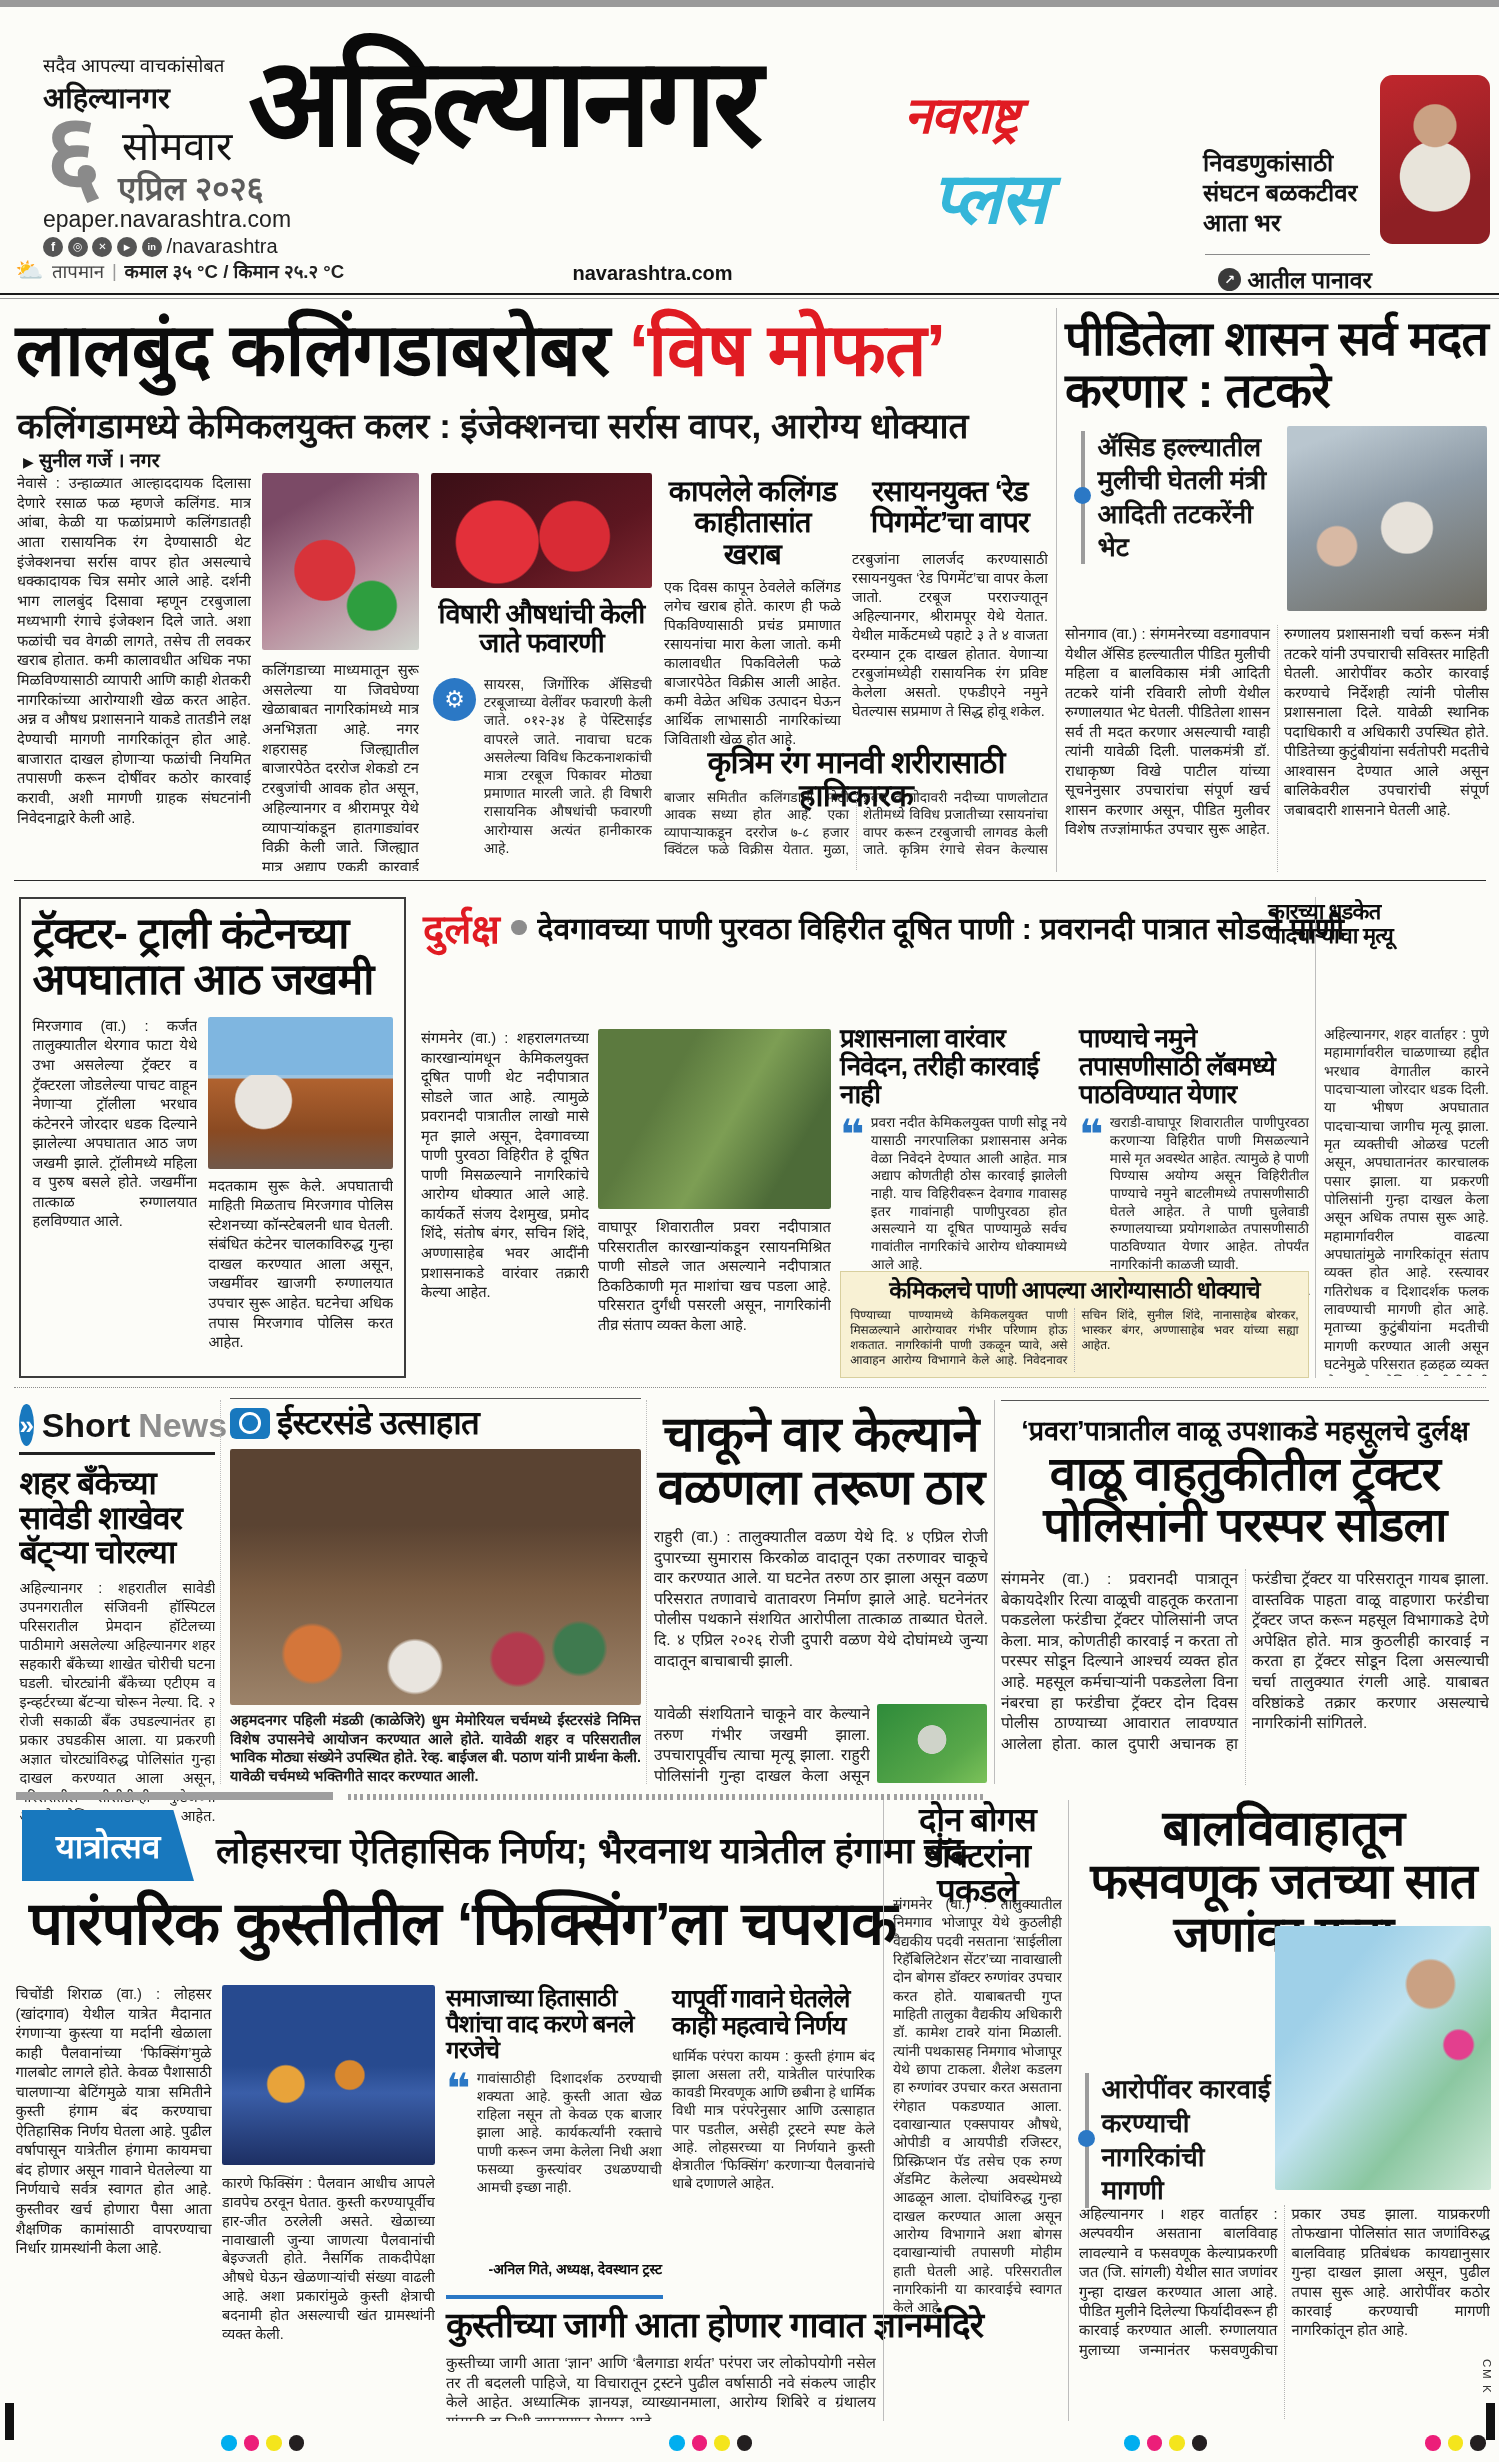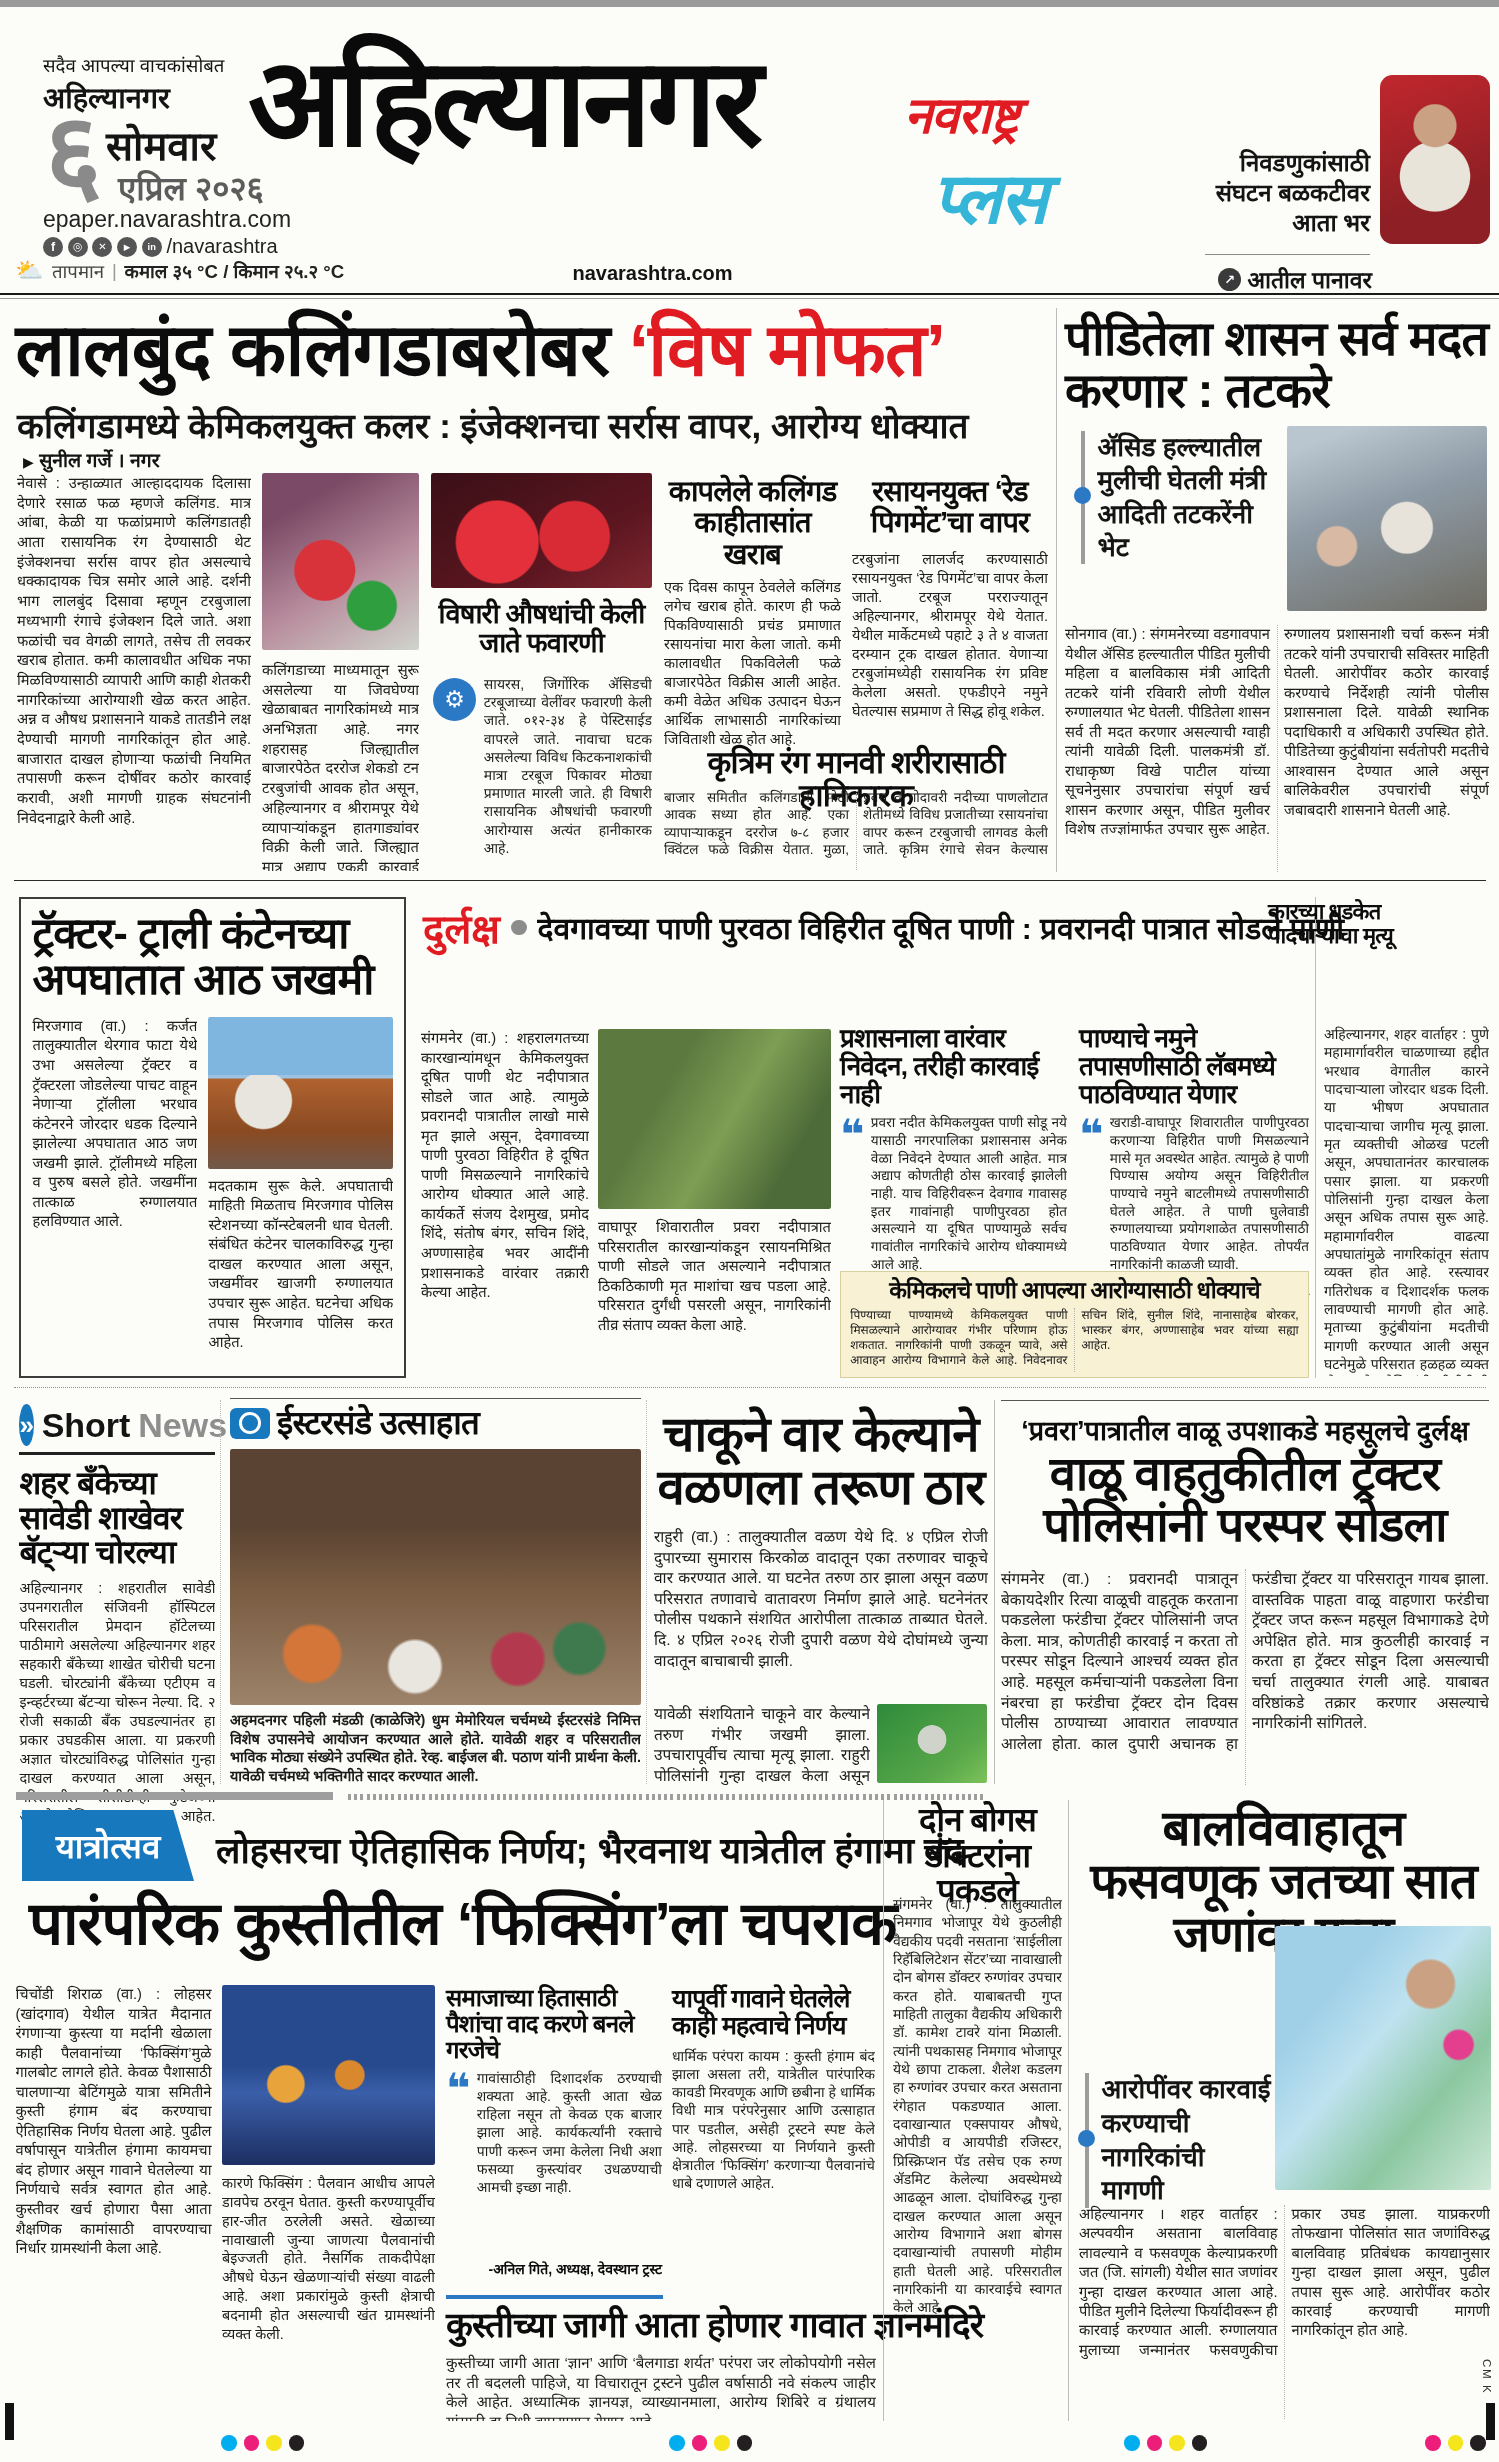--- a/index.html
+++ b/index.html
@@ -22,21 +22,21 @@
   .icon-circle{display:inline-flex;align-items:center;justify-content:center;border-radius:50%;color:#fff;font-weight:800}
 </style>
 </head>
 <body>
 
 <div class="page">
 
   <div class="abs" style="left:43px;top:45px;font-size:18.6px">सदैव आपल्या वाचकांसोबत</div>
   <div class="abs" style="left:43px;top:70px;font-size:29px;font-weight:800">अहिल्यानगर</div>
   <div class="abs" style="left:45px;top:92px;font-size:109px;font-weight:800;color:#8a8a8a;line-height:1">६</div>
-  <div class="abs" style="left:106px;top:110px;font-size:40px;font-weight:700">सोमवार</div>
+  <div class="abs" style="left:122px;top:110px;font-size:40px;font-weight:400">सोमवार</div>
   <div class="abs" style="left:118px;top:158px;font-size:33px;font-weight:700;color:#5c5c5c">एप्रिल २०२६</div>
   <div class="abs" style="left:43px;top:199px;font-size:23px;color:#222">epaper.navarashtra.com</div>
   <div class="abs" style="left:43px;top:228px;font-size:17px;display:flex;align-items:center;gap:4.7px">
     <span class="icon-circle" style="width:20px;height:20px;background:#555;font-size:12.4px">f</span>
     <span class="icon-circle" style="width:20px;height:20px;background:#555;font-size:11px">◎</span>
     <span class="icon-circle" style="width:20px;height:20px;background:#555;font-size:10px">✕</span>
     <span class="icon-circle" style="width:20px;height:20px;background:#555;font-size:8.5px">▶</span>
     <span class="icon-circle" style="width:20px;height:20px;background:#555;font-size:9.3px">in</span>
     <span style="font-size:20px;color:#222">/navarashtra</span>
   </div>
@@ -46,21 +46,21 @@
     <span style="color:#999">|</span>
     <span style="font-weight:700;color:#222">कमाल ३५ °C / किमान २५.२ °C</span>
   </div>
 
   <div class="abs" style="left:248px;top:31px;width:660px;font-size:123px;font-weight:800;letter-spacing:-3.9px;line-height:1.05;color:#0a0a0a">अहिल्यानगर</div>
   <div class="abs ctr" style="left:497px;top:255px;width:311px;font-size:20px;font-weight:700">navarashtra.com</div>
 
   <div class="abs" style="left:904px;top:71px;font-size:51px;font-weight:800;font-style:italic;color:#e01b22;letter-spacing:-1.6px">नवराष्ट्र</div>
   <div class="abs" style="left:932px;top:140px;font-size:71px;font-weight:800;font-style:italic;color:#35b6d9;letter-spacing:-1.6px">प्लस</div>
 
-  <div class="abs" style="left:1203px;top:141px;width:167px;text-align:right;font-size:24px;font-weight:800;line-height:1.25">निवडणुकांसाठी संघटन बळकटीवर आता भर</div>
+  <div class="abs" style="left:1203px;top:141px;width:167px;text-align:left;font-size:24px;font-weight:800;line-height:1.25">निवडणुकांसाठी संघटन बळकटीवर आता भर</div>
   <div class="hsep" style="left:1205px;top:247px;width:165px;border-color:#8a8a8a"></div>
   <div class="abs" style="left:1205px;top:256px;width:167px;display:flex;align-items:center;justify-content:flex-end;gap:6.2px">
     <span class="icon-circle" style="width:23px;height:23px;background:#3a3a3a;font-size:13px">↗</span>
     <span style="font-size:23px;font-weight:800">आतील पानावर</span>
   </div>
   <div class="abs photo" style="left:1380px;top:68px;width:110px;height:169px;border-radius:12.4px;background:
       radial-gradient(circle at 50% 30%,#caa183 16%,transparent 17%),
       radial-gradient(circle at 50% 60%,#e8e4da 30%,transparent 31%),
       linear-gradient(160deg,#c0272d,#8e1f24 70%)"></div>
 

